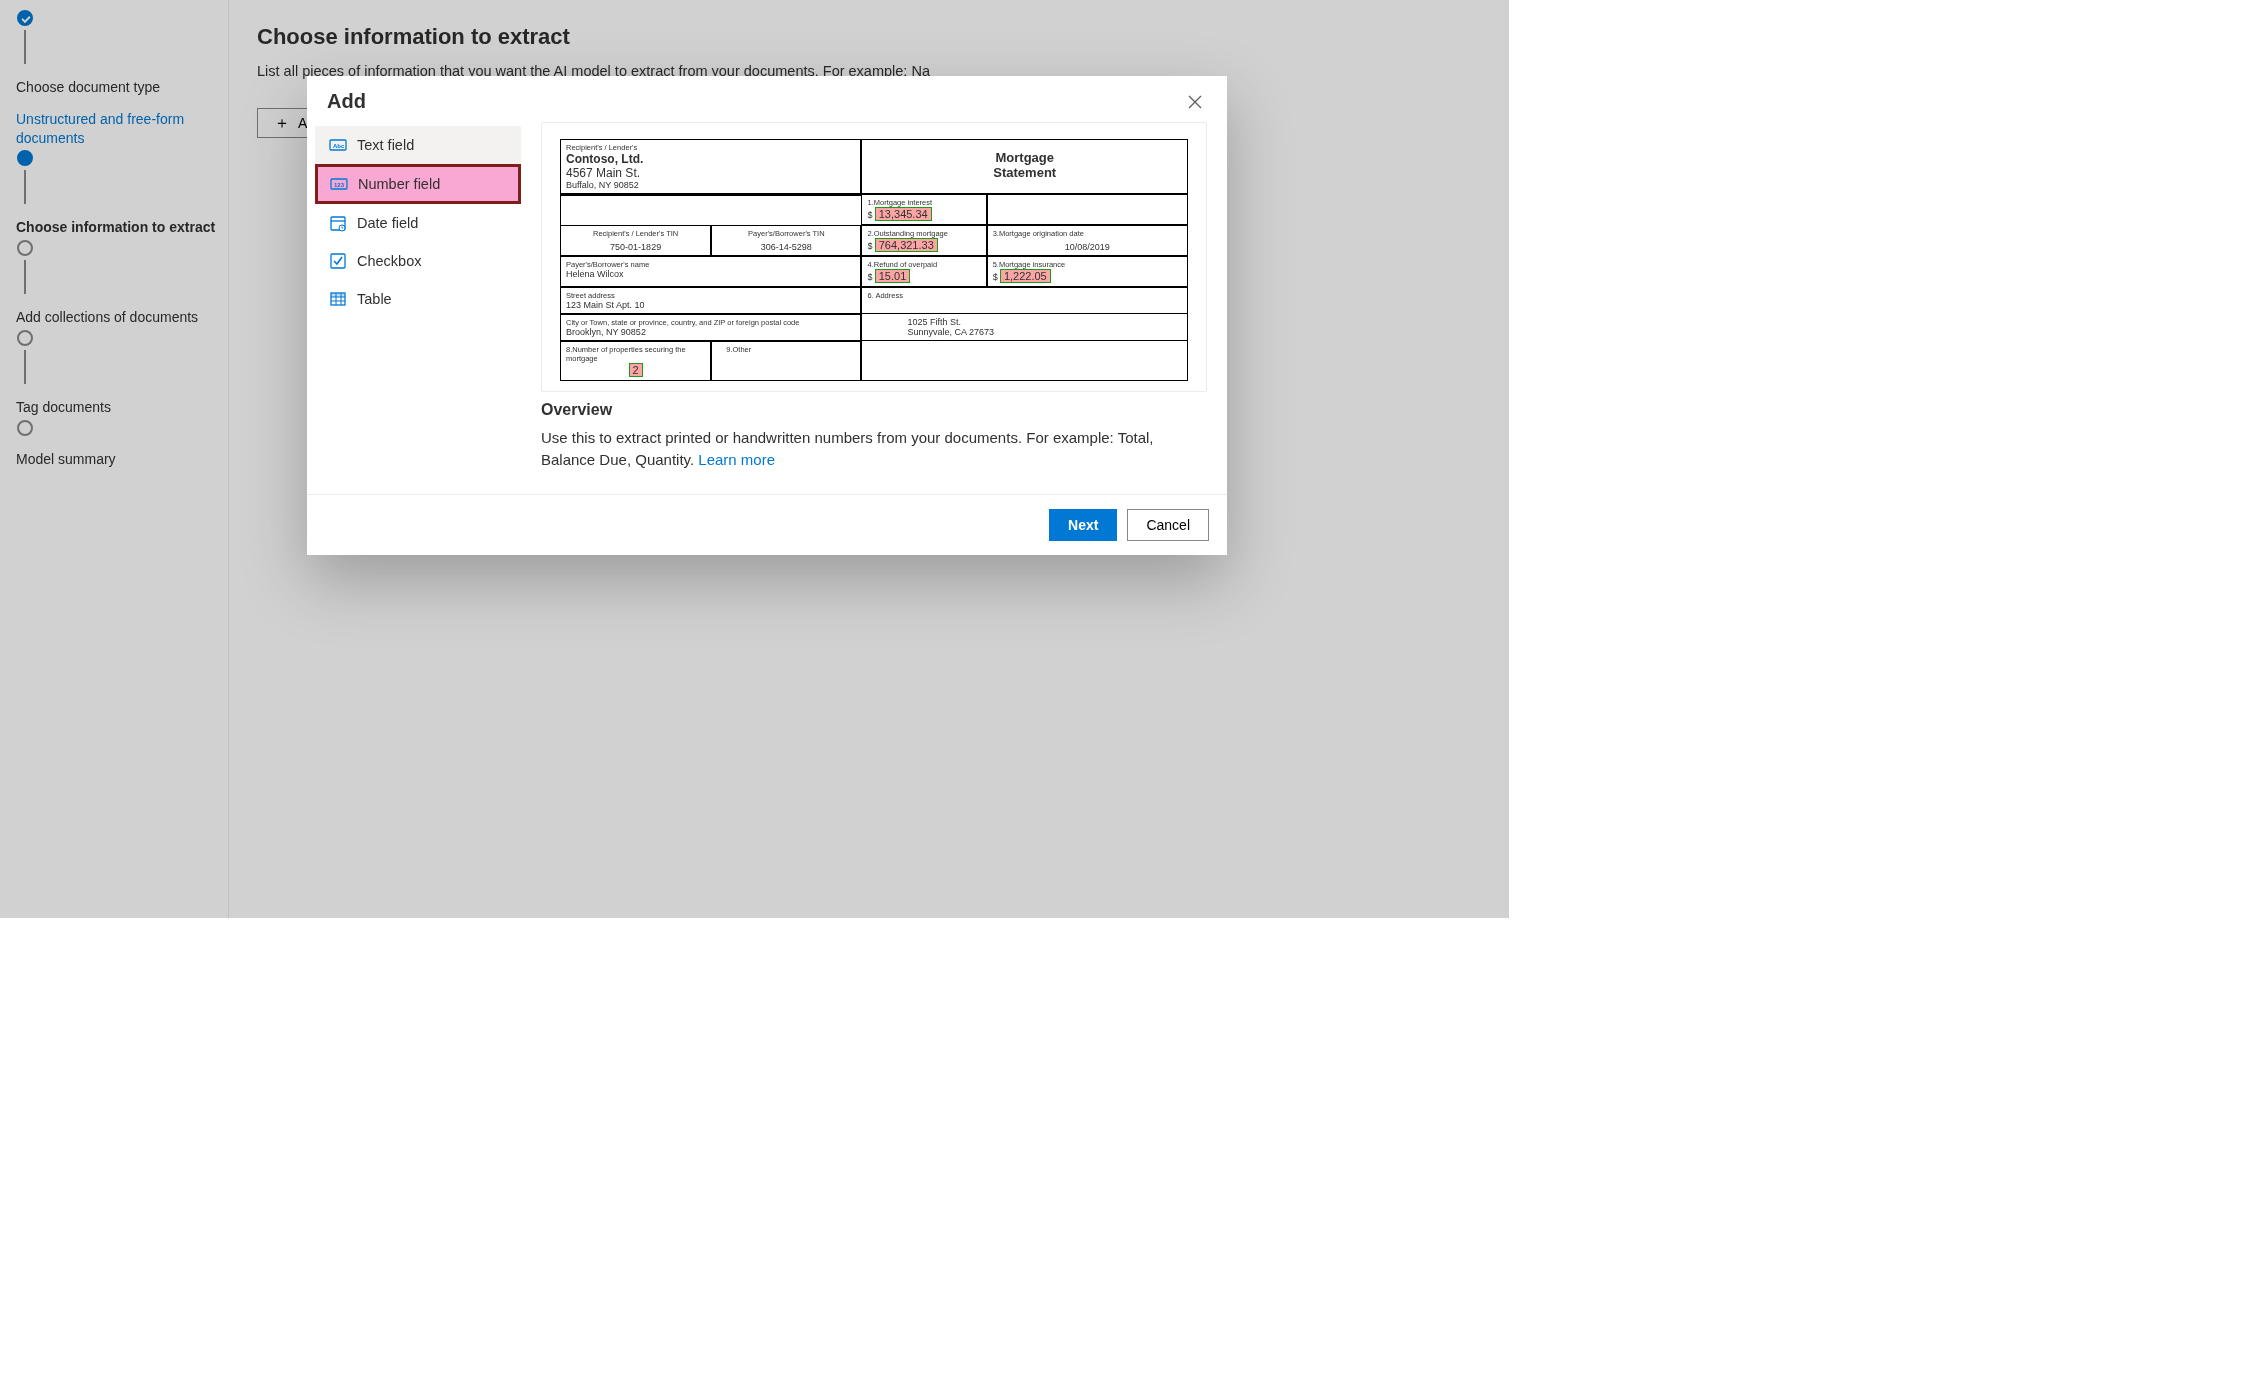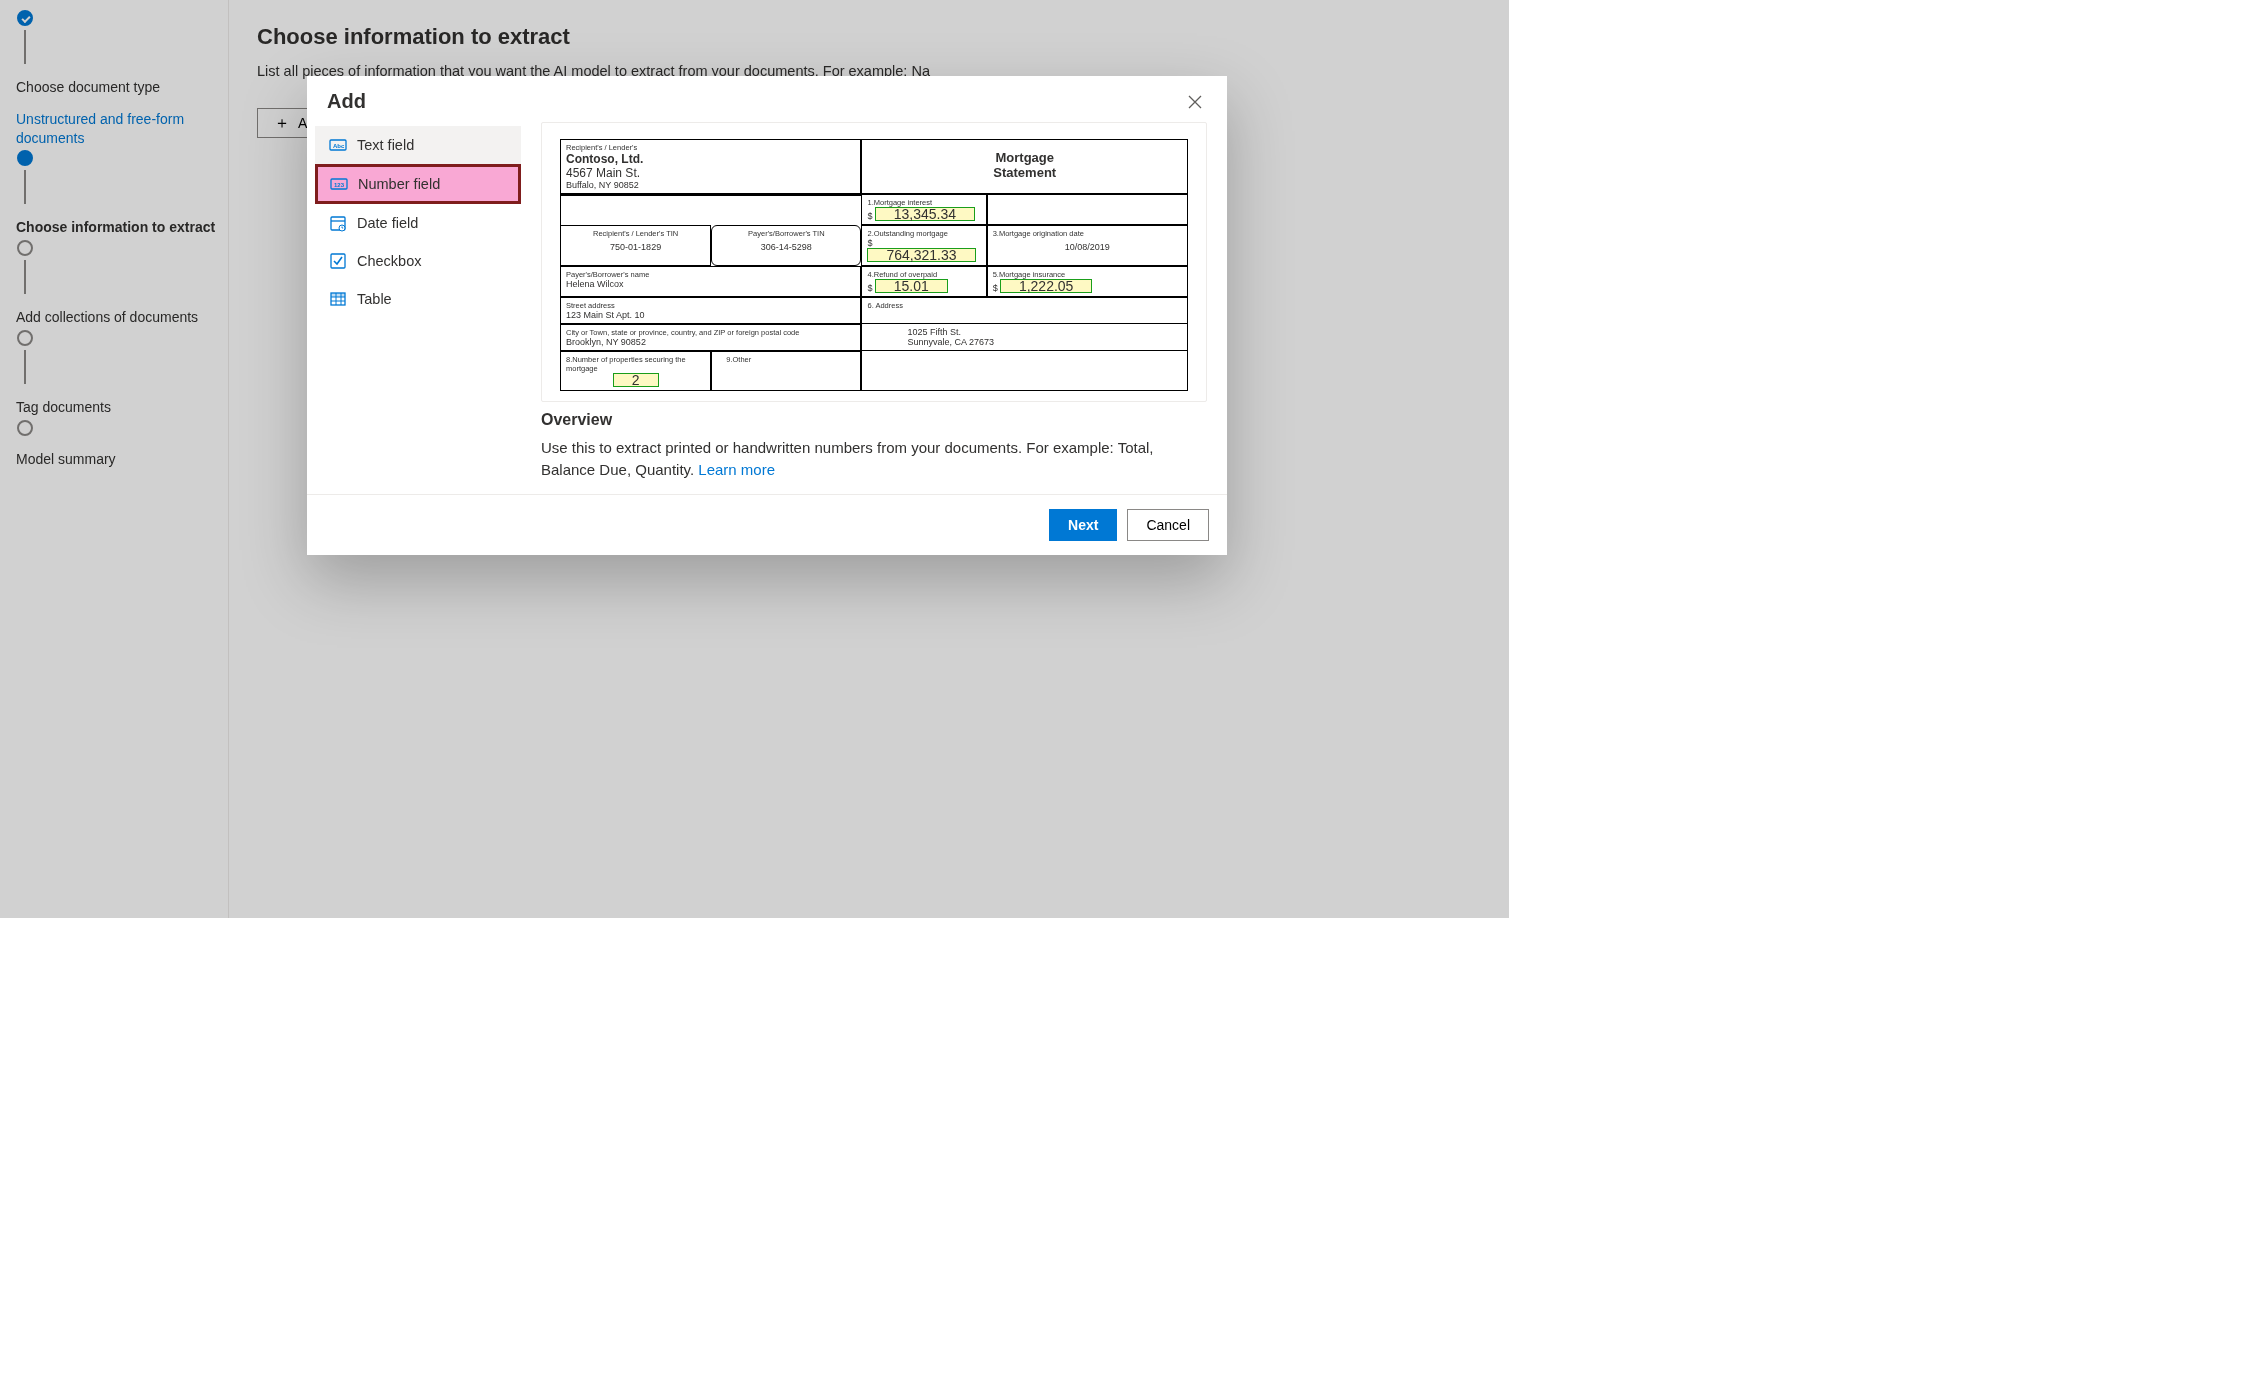--- a/index.html
+++ b/index.html
@@ -80,21 +80,21 @@
     .type-item.selected { border-color:#d13438; }
     .type-item.selected { border:3px solid #7f1d1d; background:#f9a8d4; }
     .type-icon { width:18px; height:18px; display:flex; align-items:center; justify-content:center; flex:none; }
     .type-icon svg { width:18px; height:18px; }
 
     .preview-col { flex:1; display:flex; flex-direction:column; }
     .preview-box { border:1px solid #edebe9; border-radius:2px; padding:16px 18px 10px; background:#fff; }
     .statement { border:1px solid #000; font-size:8px; position:relative; }
     .row { display:flex; }
     .cell { border:0.5px solid #000; padding:3px 5px; }
-    .hl { border:1.5px solid #1a9e1a; background:#fef9c3; padding:0 18px; display:inline-block; font-size:14px; line-height:12px; }
+    .hl { border:1.5px solid #1a9e1a; background:#fca5a5; padding:0 3px; display:inline-block; font-size:11px; line-height:12px; }
     .tiny { font-size:7.5px; color:#333; }
     .bold { font-weight:700; }
     .overview-h { font-size:16px; font-weight:600; margin:9px 0 8px; }
     .overview-p { font-size:15px; line-height:22px; }
     .learn-link { color:#0078d4; cursor:pointer; }
 
     .dialog-footer {
       border-top:1px solid #edebe9;
       padding:14px 18px;
       display:flex; justify-content:flex-end; gap:10px;
@@ -242,21 +242,21 @@
               <div class="tiny">1.Mortgage interest</div>
               <span style="font-size:9px">$</span> <span class="hl">13,345.34</span>
             </div>
             <div class="cell" style="width:32%; border-right:none;"></div>
           </div>
           <div class="row">
             <div class="cell" style="width:24%; border-left:none; text-align:center;">
               <div class="tiny">Recipient's / Lender's TIN</div>
               <div style="font-size:9px; margin-top:4px">750-01-1829</div>
             </div>
-            <div class="cell" style="width:24%; text-align:center;border-radius:6px;">
+            <div class="cell" style="width:24%; text-align:center;">
               <div class="tiny">Payer's/Borrower's TIN</div>
               <div style="font-size:9px; margin-top:4px">306-14-5298</div>
             </div>
             <div class="cell" style="width:20%;">
               <div class="tiny">2.Outstanding mortgage</div>
               <span style="font-size:9px">$</span> <span class="hl">764,321.33</span>
             </div>
             <div class="cell" style="width:32%; border-right:none; text-align:center;">
               <div class="tiny" style="text-align:left">3.Mortgage origination date</div>
               <div style="font-size:9px; margin-top:4px">10/08/2019</div>

